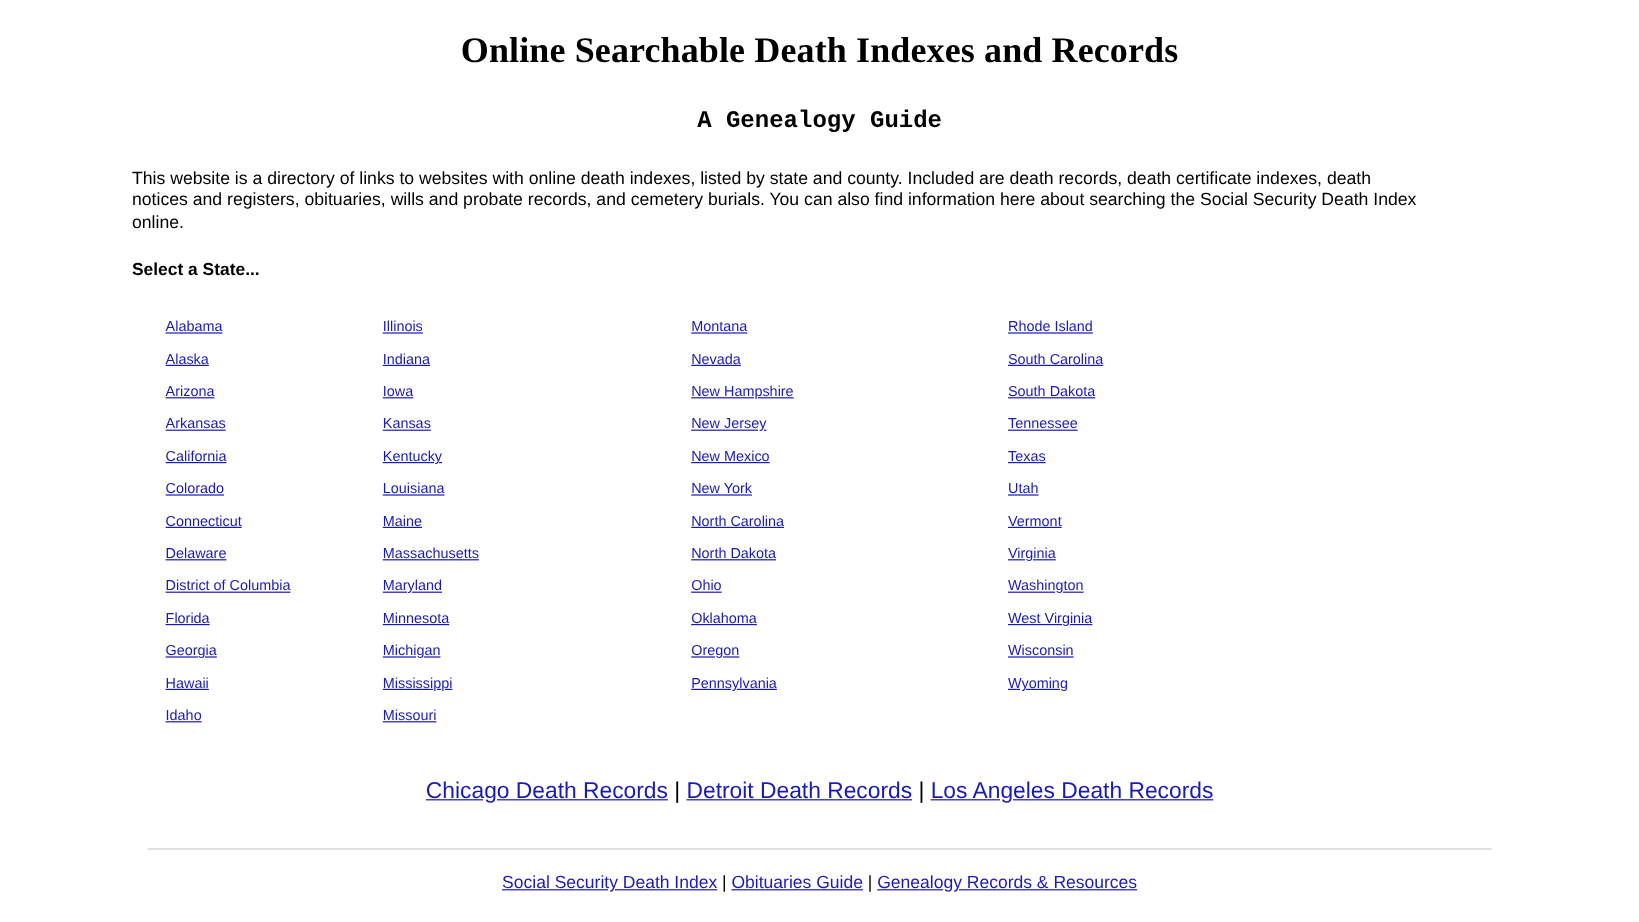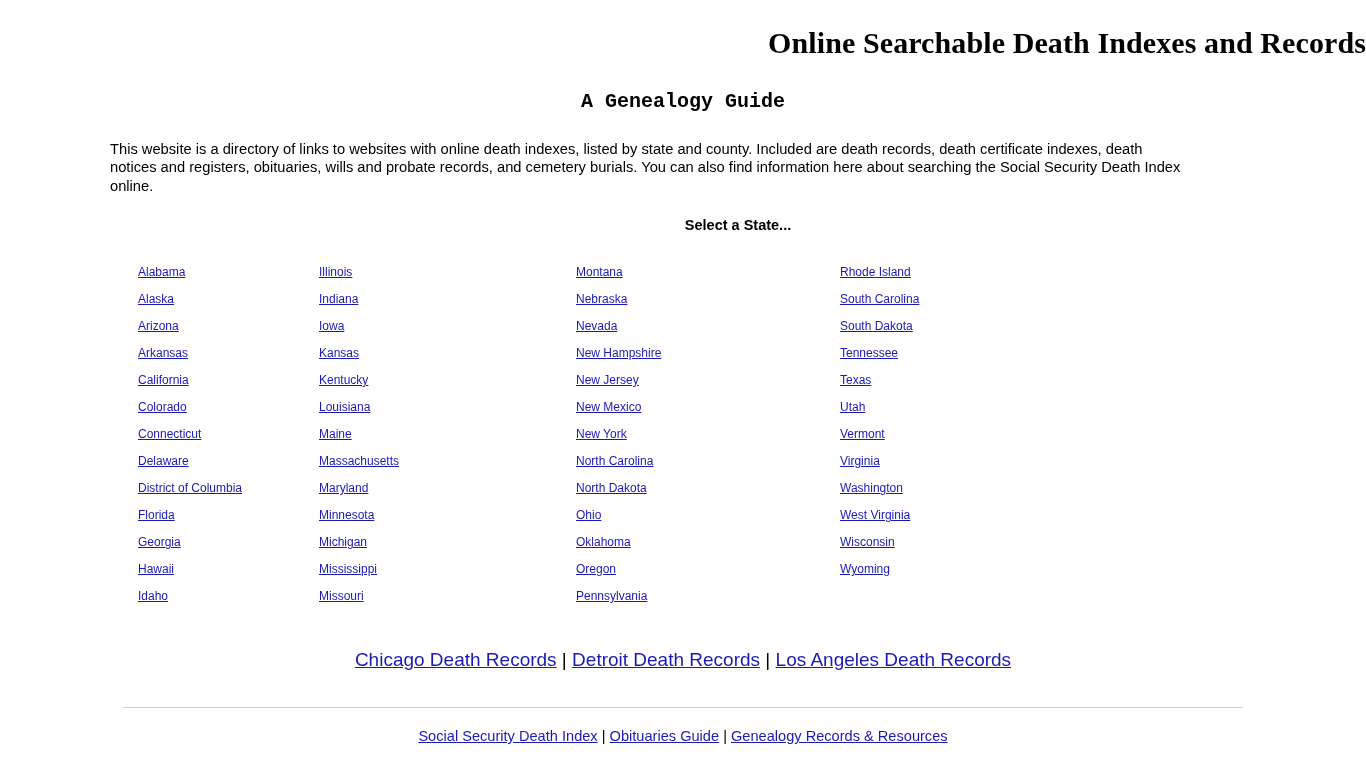--- a/index.html
+++ b/index.html
@@ -15,42 +15,41 @@
     color: #000000;
   }
   .page {
     width: 1366px;
     position: relative;
   }
   h1.title {
     font-family: "Liberation Serif", serif;
     font-size: 30px;
     font-weight: bold;
-    text-align: right;
+    text-align: center;
     margin: 26px 0 0 0;
     letter-spacing: 0.1px;
   }
   h2.subtitle {
     font-family: Liberation Mono, monospace;
     font-size: 20px;
     font-weight: bold;
     text-align: center;
     margin: 30px 0 0 0;
   }
   .intro {
     margin: 27px 110px 0 110px;
     font-size: 14.7px;
     line-height: 18.4px;
     max-width: 1080px;
   }
   .select-state {
     margin: 22px 0 0 110px;
     font-size: 14.5px;
     font-weight: bold;
-    text-align: center;
   }
   .state-grid {
     margin: 26px 0 0 0;
     display: flex;
     width: 1366px;
   }
   .state-col {
     width: 279px;
     box-sizing: border-box;
   }
@@ -125,21 +124,20 @@
         <a class="state-item" href="#">Maine</a>
         <a class="state-item" href="#">Massachusetts</a>
         <a class="state-item" href="#">Maryland</a>
         <a class="state-item" href="#">Minnesota</a>
         <a class="state-item" href="#">Michigan</a>
         <a class="state-item" href="#">Mississippi</a>
         <a class="state-item" href="#">Missouri</a>
       </div>
     <div class="state-col">
         <a class="state-item" href="#">Montana</a>
-        <a class="state-item" href="#">Nebraska</a>
         <a class="state-item" href="#">Nevada</a>
         <a class="state-item" href="#">New Hampshire</a>
         <a class="state-item" href="#">New Jersey</a>
         <a class="state-item" href="#">New Mexico</a>
         <a class="state-item" href="#">New York</a>
         <a class="state-item" href="#">North Carolina</a>
         <a class="state-item" href="#">North Dakota</a>
         <a class="state-item" href="#">Ohio</a>
         <a class="state-item" href="#">Oklahoma</a>
         <a class="state-item" href="#">Oregon</a>

